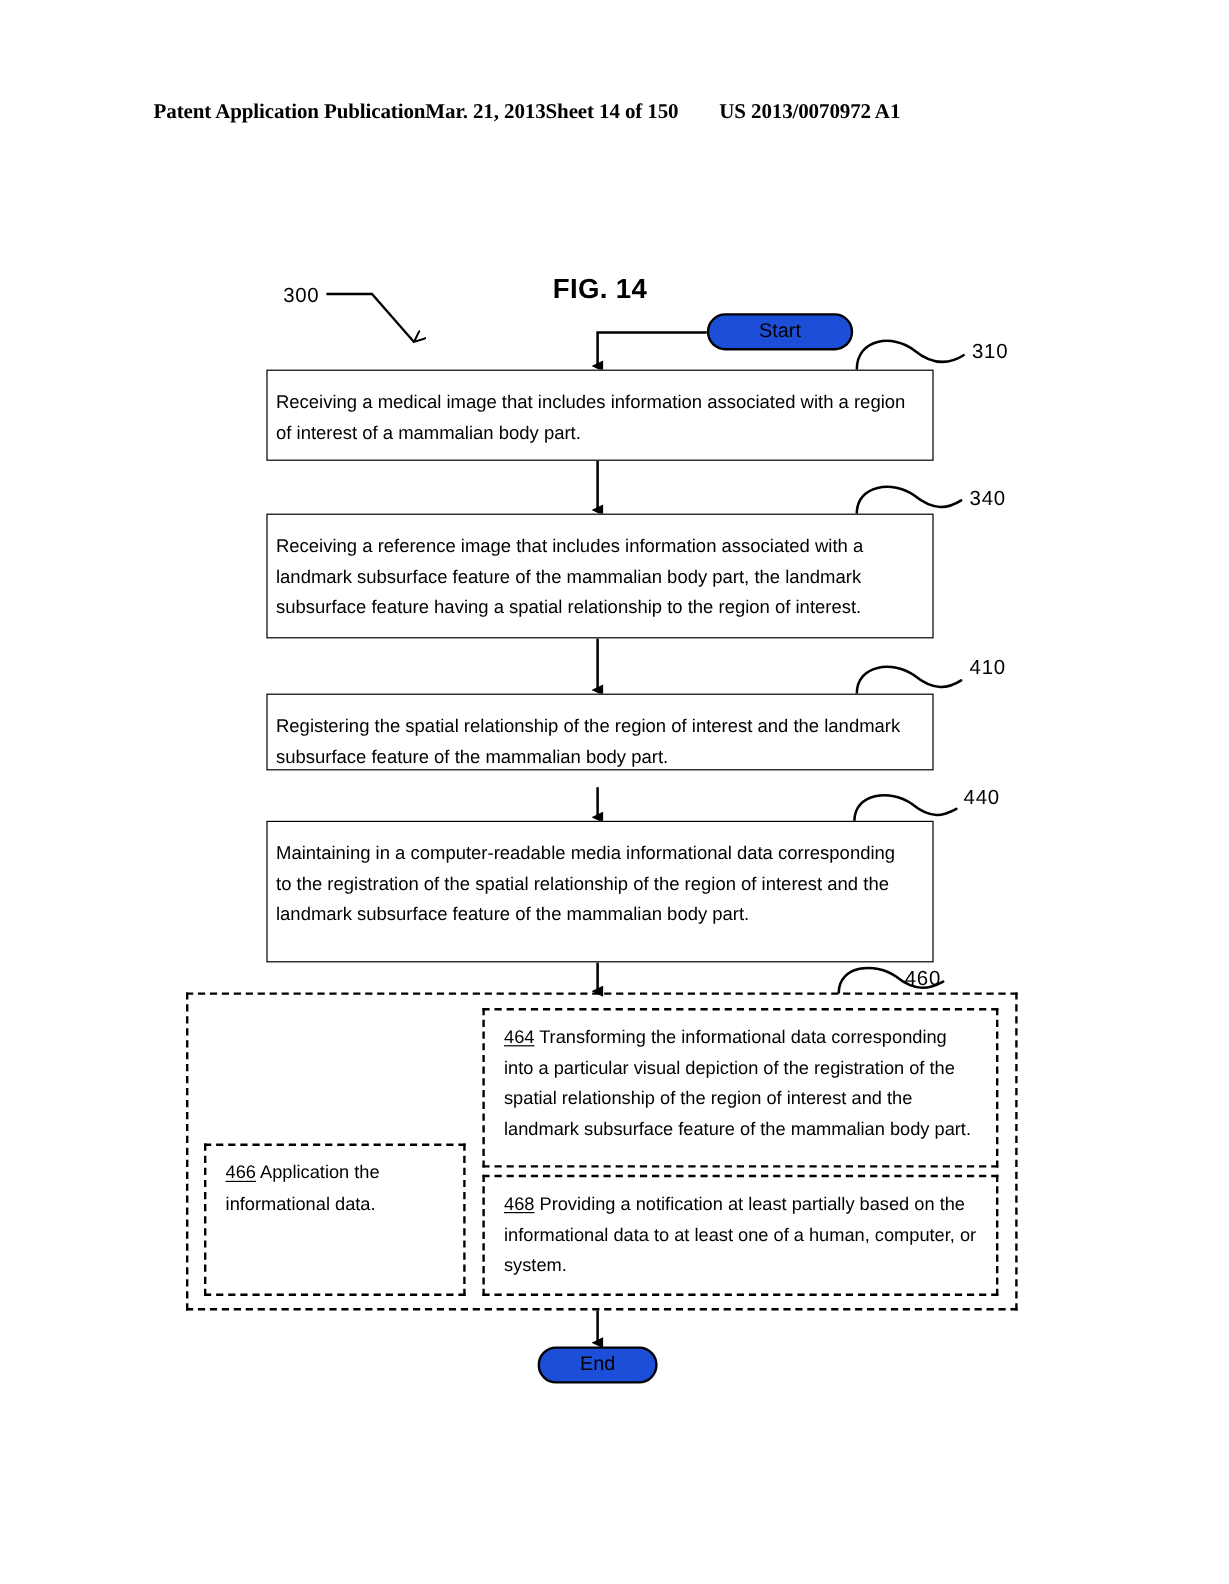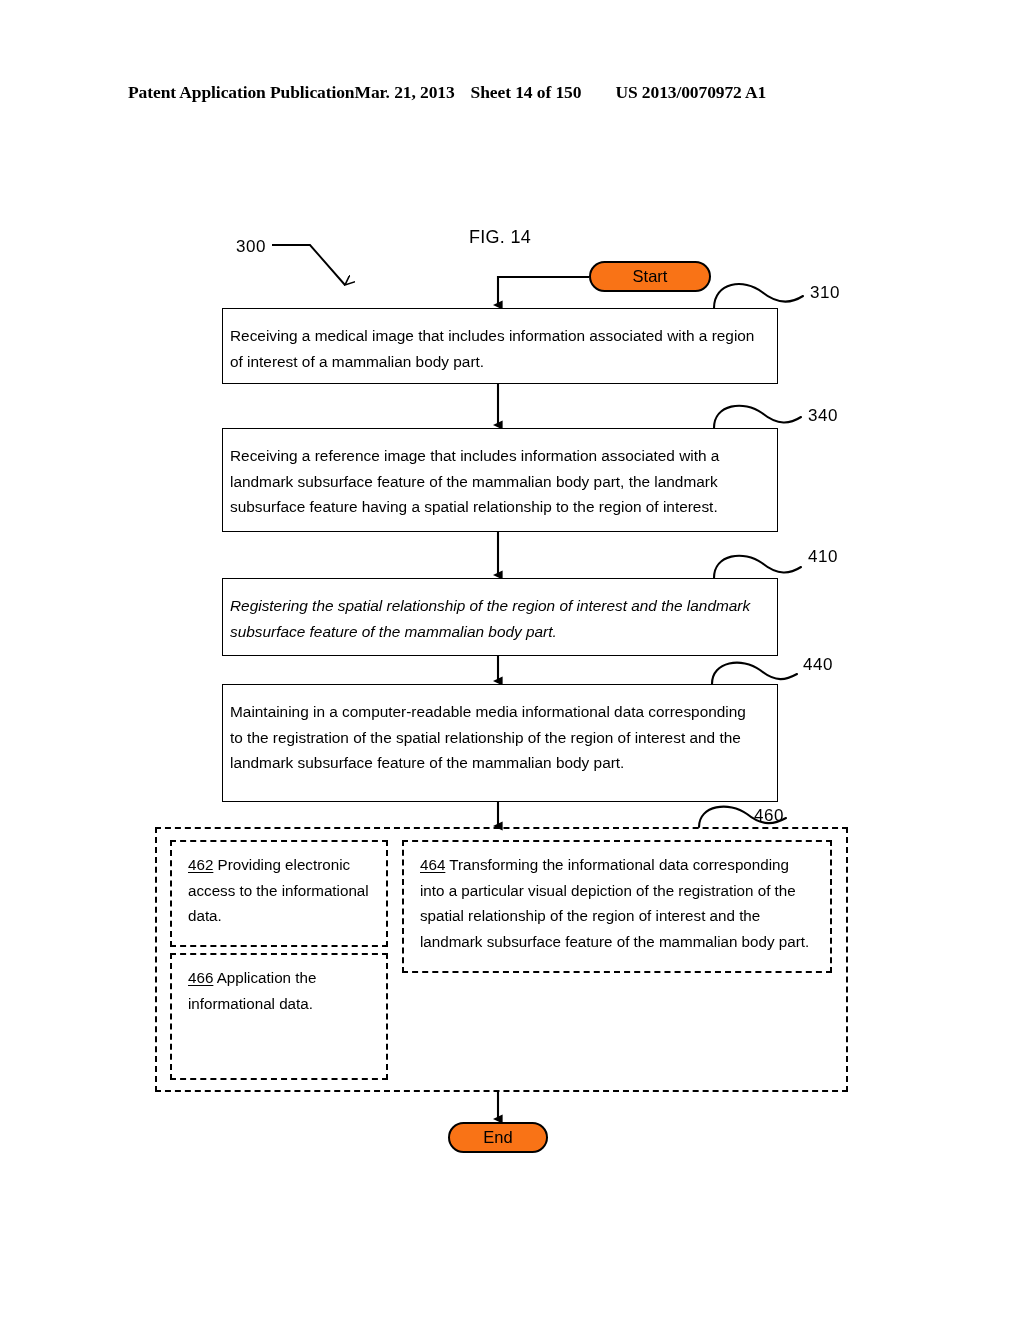--- a/index.html
+++ b/index.html
@@ -27,21 +27,21 @@
     font-family: "Liberation Serif", serif;
     font-weight: bold;
     font-size: 17.5px;
     letter-spacing: -0.1px;
     white-space: nowrap;
     display: flex;
     align-items: baseline;
   }
   #page-header .hdr-pub { }
   #page-header .hdr-date { }
-  #page-header .hdr-sheet { margin-left: 16px; }
+  #page-header .hdr-sheet { margin-left: 0; }
   #page-header .hdr-patno { margin-left: 34px; }
 
   
   #figure {
     position: absolute;
     left: 0;
     top: 0;
     width: 1024px;
     height: 1320px;
   }
@@ -54,22 +54,22 @@
     pointer-events: none;
   }
 
   
   #fig-title {
     position: absolute;
     left: 420px;
     top: 227px;
     width: 160px;
     text-align: center;
-    font-size: 18px;
-    font-weight: normal;
+    font-size: 23px;
+    font-weight: bold;
     letter-spacing: 0.3px;
   }
 
   
   .ref-num {
     position: absolute;
     font-size: 17px;
     letter-spacing: 0.6px;
     white-space: nowrap;
   }
@@ -78,21 +78,21 @@
   #ref-340 { left: 808px; top: 406px; }
   #ref-410 { left: 808px; top: 547px; }
   #ref-440 { left: 803px; top: 655px; }
   #ref-460 { left: 754px; top: 806px; }
 
   
   .terminator {
     position: absolute;
     border: 2.1px solid #000;
     border-radius: 22px;
-    background: #f97316;
+    background: #1d4ed8;
     display: flex;
     align-items: center;
     justify-content: center;
     font-size: 16.5px;
     box-sizing: border-box;
   }
   #node-start {
     left: 589px;
     top: 261px;
     width: 122px;
@@ -111,21 +111,21 @@
     position: absolute;
     border: 1.6px solid #000;
     background: #fff;
     box-sizing: border-box;
     padding: 14px 18px 10px 7px;
     font-size: 15.4px;
     line-height: 25.5px;
   }
   #box-310 { left: 222px; top: 308px; width: 556px; height: 76px; }
   #box-340 { left: 222px; top: 428px; width: 556px; height: 104px; }
-  #box-410 { left: 222px; top: 578px; width: 556px; height: 78px; font-style: italic; }
+  #box-410 { left: 222px; top: 578px; width: 556px; height: 64px; }
   #box-440 { left: 222px; top: 684px; width: 556px; height: 118px; }
 
   
   #group-460 {
     position: absolute;
     left: 155px;
     top: 827px;
     width: 693px;
     height: 265px;
     border: 2px dashed #000;
@@ -237,30 +237,30 @@
   <div class="proc-box" id="box-410">
     <span class="step-text">Registering the spatial relationship of the region of interest and the landmark subsurface feature of the mammalian body part.</span>
   </div>
 
   <div class="proc-box" id="box-440">
     <span class="step-text">Maintaining in a computer-readable media informational data corresponding to the registration of the spatial relationship of the region of interest and the landmark subsurface feature of the mammalian body part.</span>
   </div>
 
   <div id="group-460"></div>
 
-  <div class="sub-box" id="box-462">
-    <span class="num">462</span><span> Providing electronic access to the informational data.</span>
-  </div>
 
   <div class="sub-box" id="box-466">
     <span class="num">466</span><span> Application the informational data.</span>
   </div>
 
   <div class="sub-box" id="box-464">
     <span class="num">464</span><span> Transforming the informational data corresponding into a particular visual depiction of the registration of the spatial relationship of the region of interest and the landmark subsurface feature of the mammalian body part.</span>
   </div>
 
+  <div class="sub-box" id="box-468">
+    <span class="num">468</span><span> Providing a notification at least partially based on the informational data to at least one of a human, computer, or system.</span>
+  </div>
 
   <div class="terminator" id="node-end">
     <span>End</span>
   </div>
 
 </div>
 
 </body></html>

